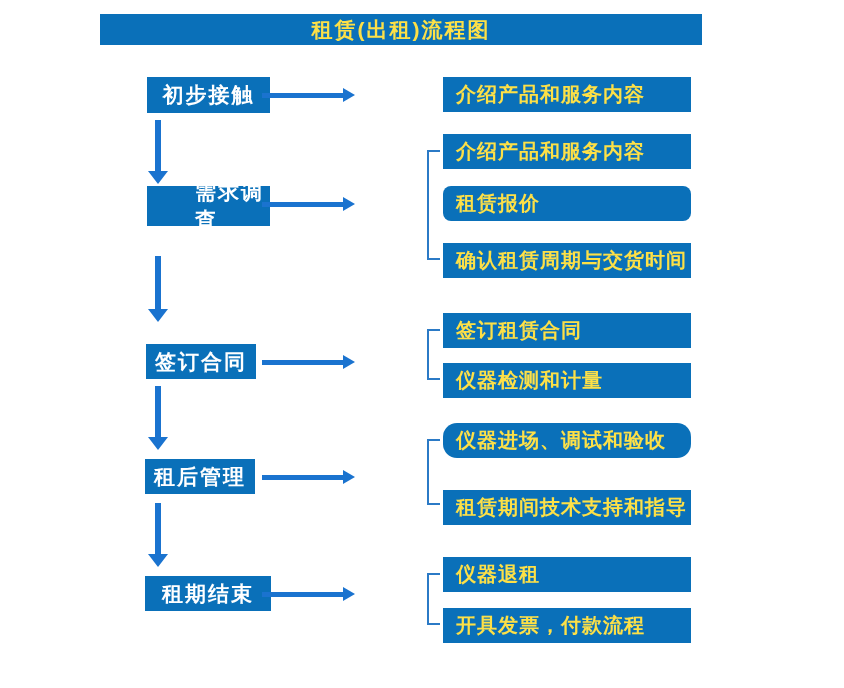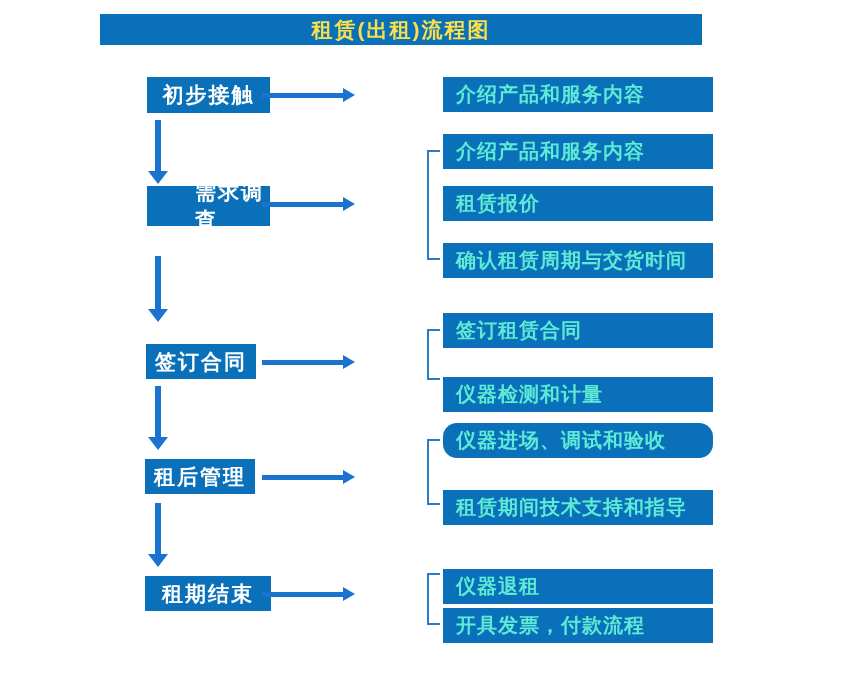--- a/index.html
+++ b/index.html
@@ -11,22 +11,22 @@
     position:absolute; left:100px; top:14px; width:602px; height:31px;
     background:#0a70b9; color:#fde047; font-weight:bold; font-size:21px;
     letter-spacing:2px; display:flex; align-items:center; justify-content:center;
   }
   .step-box {
     position:absolute; background:#0a70b9; color:#ffffff; font-weight:bold;
     font-size:21px; letter-spacing:2px; display:flex; align-items:center;
     justify-content:center; box-sizing:border-box;margin-left:44px;
   }
   .out-box {
-    position:absolute; left:443px; width:270px; height:35px; background:#0a70b9;
-    color:#5eead4; font-weight:bold; font-size:20px; letter-spacing:1px;
+    position:absolute; left:443px; width:248px; height:35px; background:#0a70b9;
+    color:#fde047; font-weight:bold; font-size:20px; letter-spacing:1px;
     display:flex; align-items:center; padding-left:13px; box-sizing:border-box;
     white-space:nowrap;
   }
   .h-arrow { position:absolute; left:262px; width:93px; height:14px; }
   .h-arrow .shaft { position:absolute; left:0; right:11px; top:5px; height:5px; background:#1a73cf; }
   .h-arrow .head  { position:absolute; right:0; top:0; width:0; height:0;
     border-top:7px solid transparent; border-bottom:7px solid transparent; border-left:12px solid #1a73cf; }
   .v-arrow { position:absolute; left:148px; width:20px; }
   .v-arrow .shaft { position:absolute; left:7px; width:6px; top:0; bottom:12px; background:#1a73cf; }
   .v-arrow .head  { position:absolute; bottom:0; left:0; width:0; height:0;
@@ -88,25 +88,25 @@
   </div>
 
   <div class="bracket" style="top:150px; height:110px;"></div>
   <div class="bracket" style="top:329px; height:51px;"></div>
   <div class="bracket" style="top:439px; height:66px;"></div>
   <div class="bracket" style="top:573px; height:52px;"></div>
 
   <div class="out-box" style="top:77px;">介绍产品和服务内容</div>
 
   <div class="out-box" style="top:134px;">介绍产品和服务内容</div>
-  <div class="out-box" style="top:186px;">租赁报价</div>
+  <div class="out-box" style="top:186px;border-radius:8px;">租赁报价</div>
   <div class="out-box" style="top:243px;">确认租赁周期与交货时间</div>
 
   <div class="out-box" style="top:313px;">签订租赁合同</div>
-  <div class="out-box" style="top:377px;">仪器检测和计量</div>
+  <div class="out-box" style="top:363px;">仪器检测和计量</div>
 
   <div class="out-box" style="top:423px;border-radius:14px;">仪器进场、调试和验收</div>
   <div class="out-box" style="top:490px;">租赁期间技术支持和指导</div>
 
-  <div class="out-box" style="top:557px;margin-top:12px;">仪器退租</div>
+  <div class="out-box" style="top:557px;">仪器退租</div>
   <div class="out-box" style="top:608px;">开具发票，付款流程</div>
 
 </div>
 
 </body></html>

